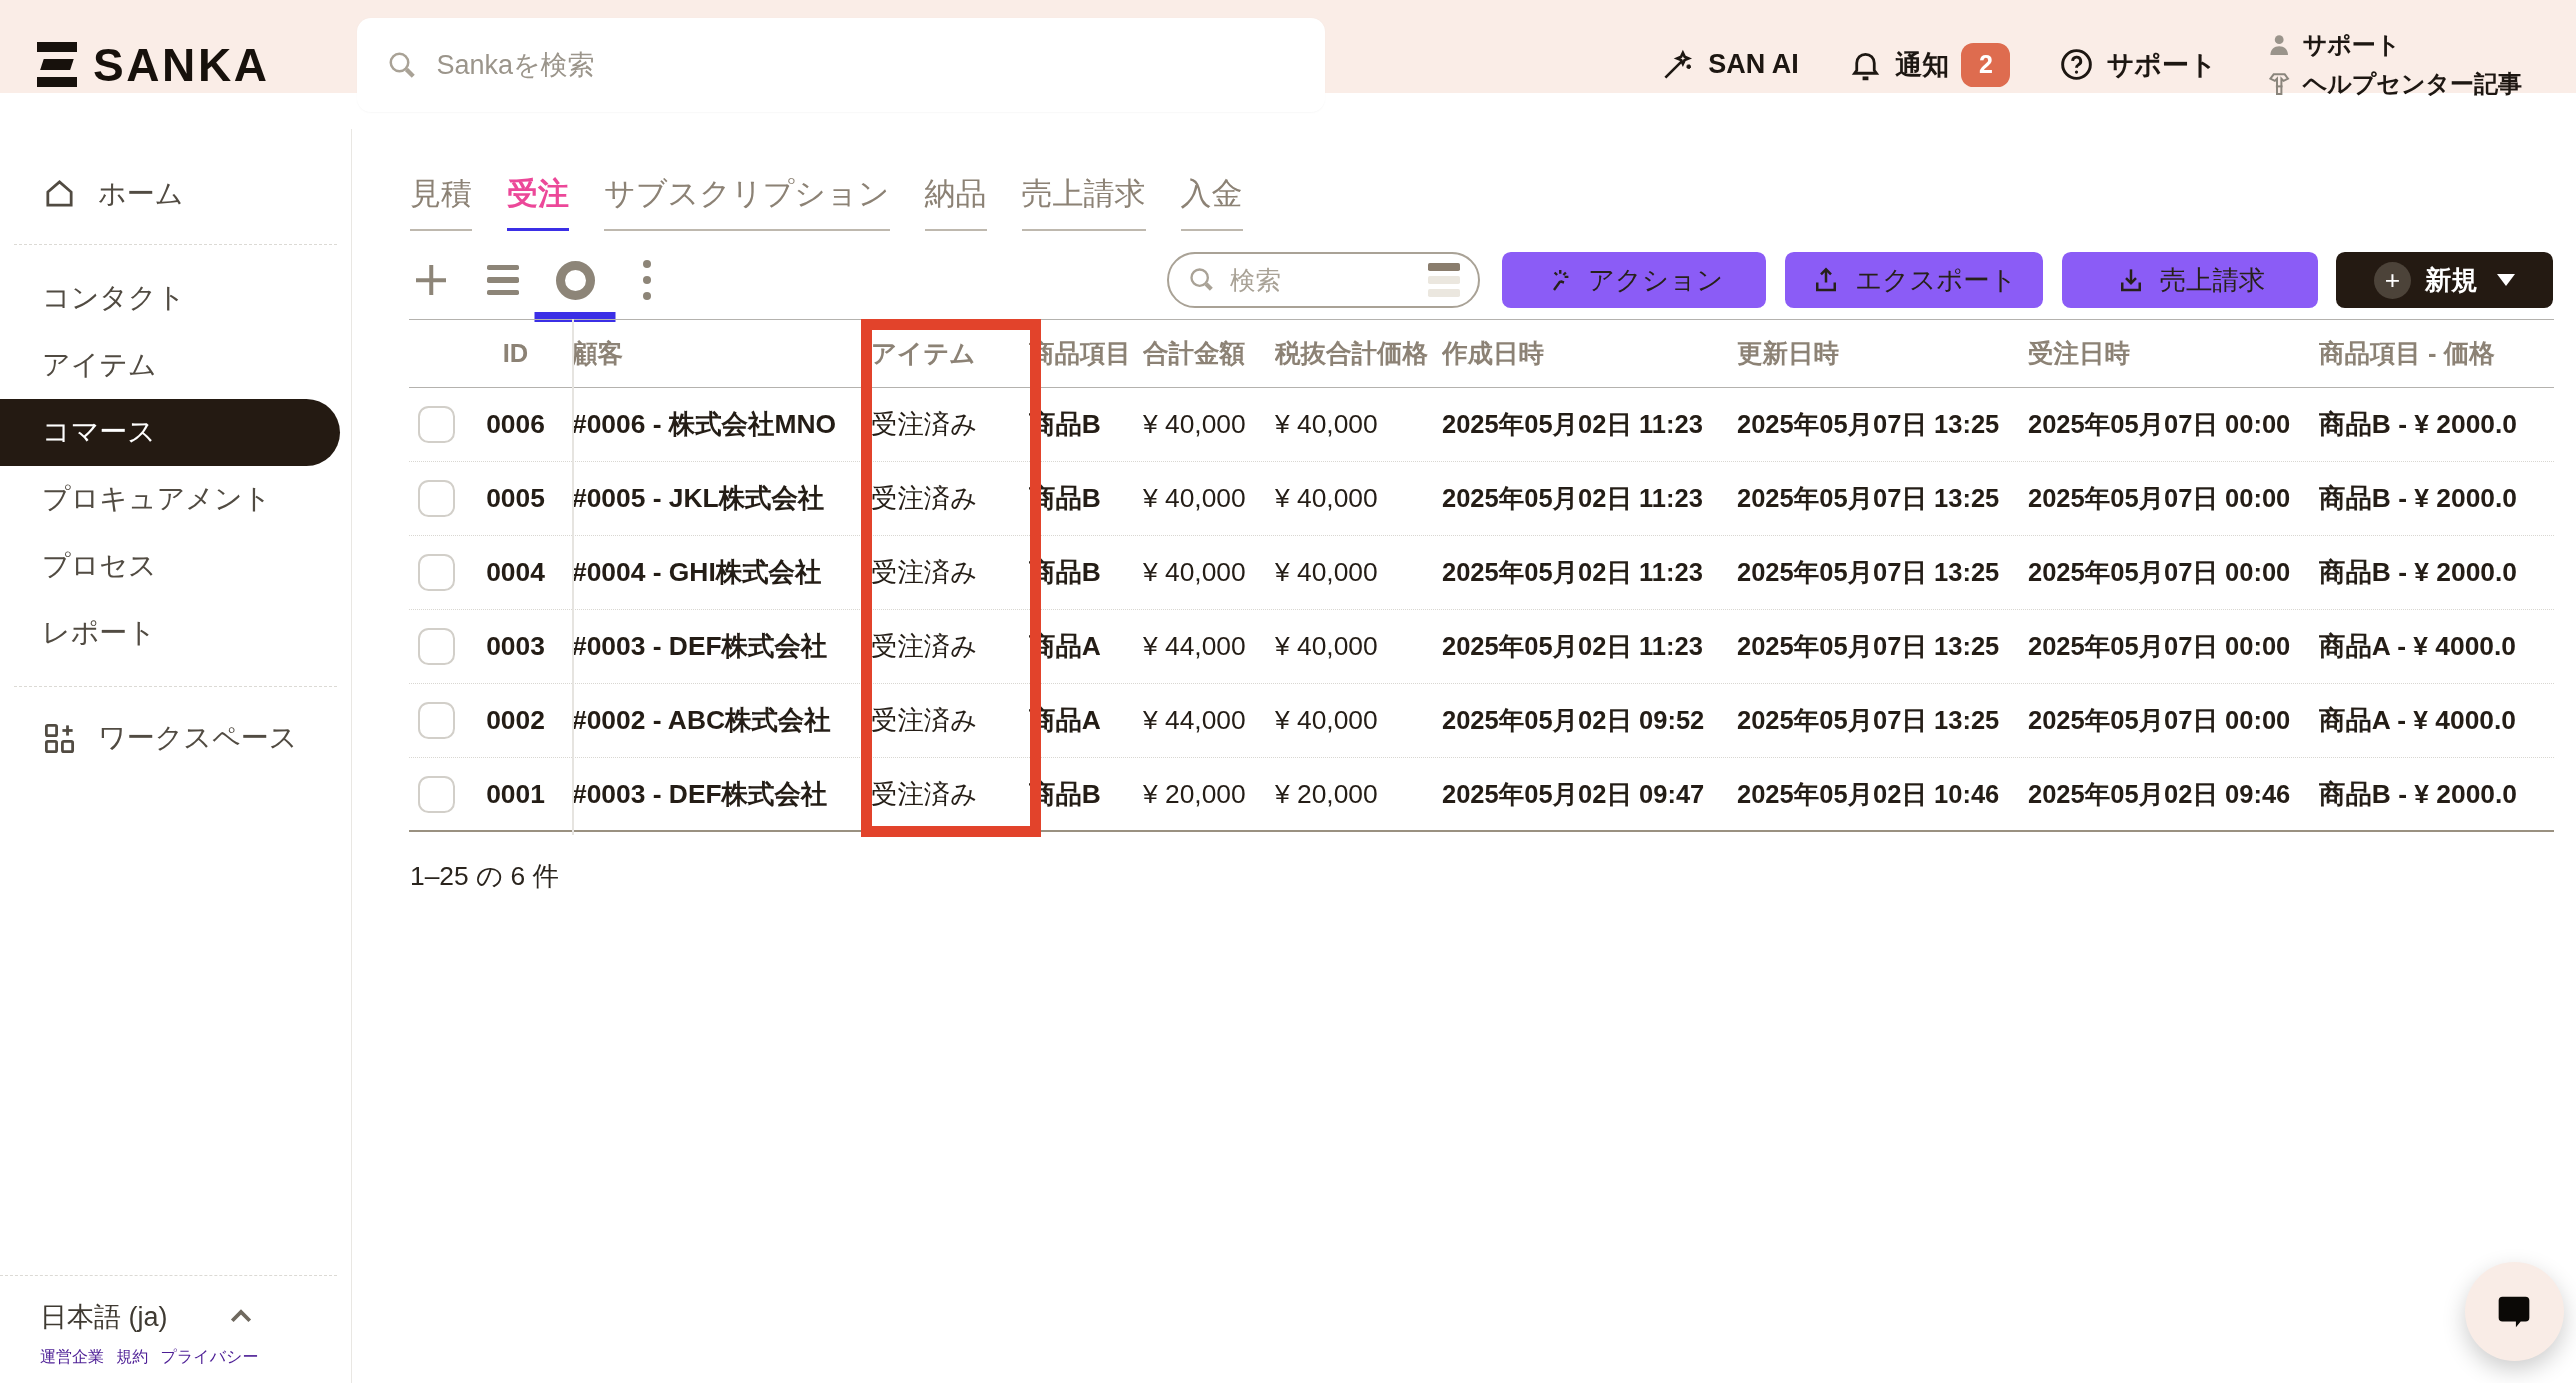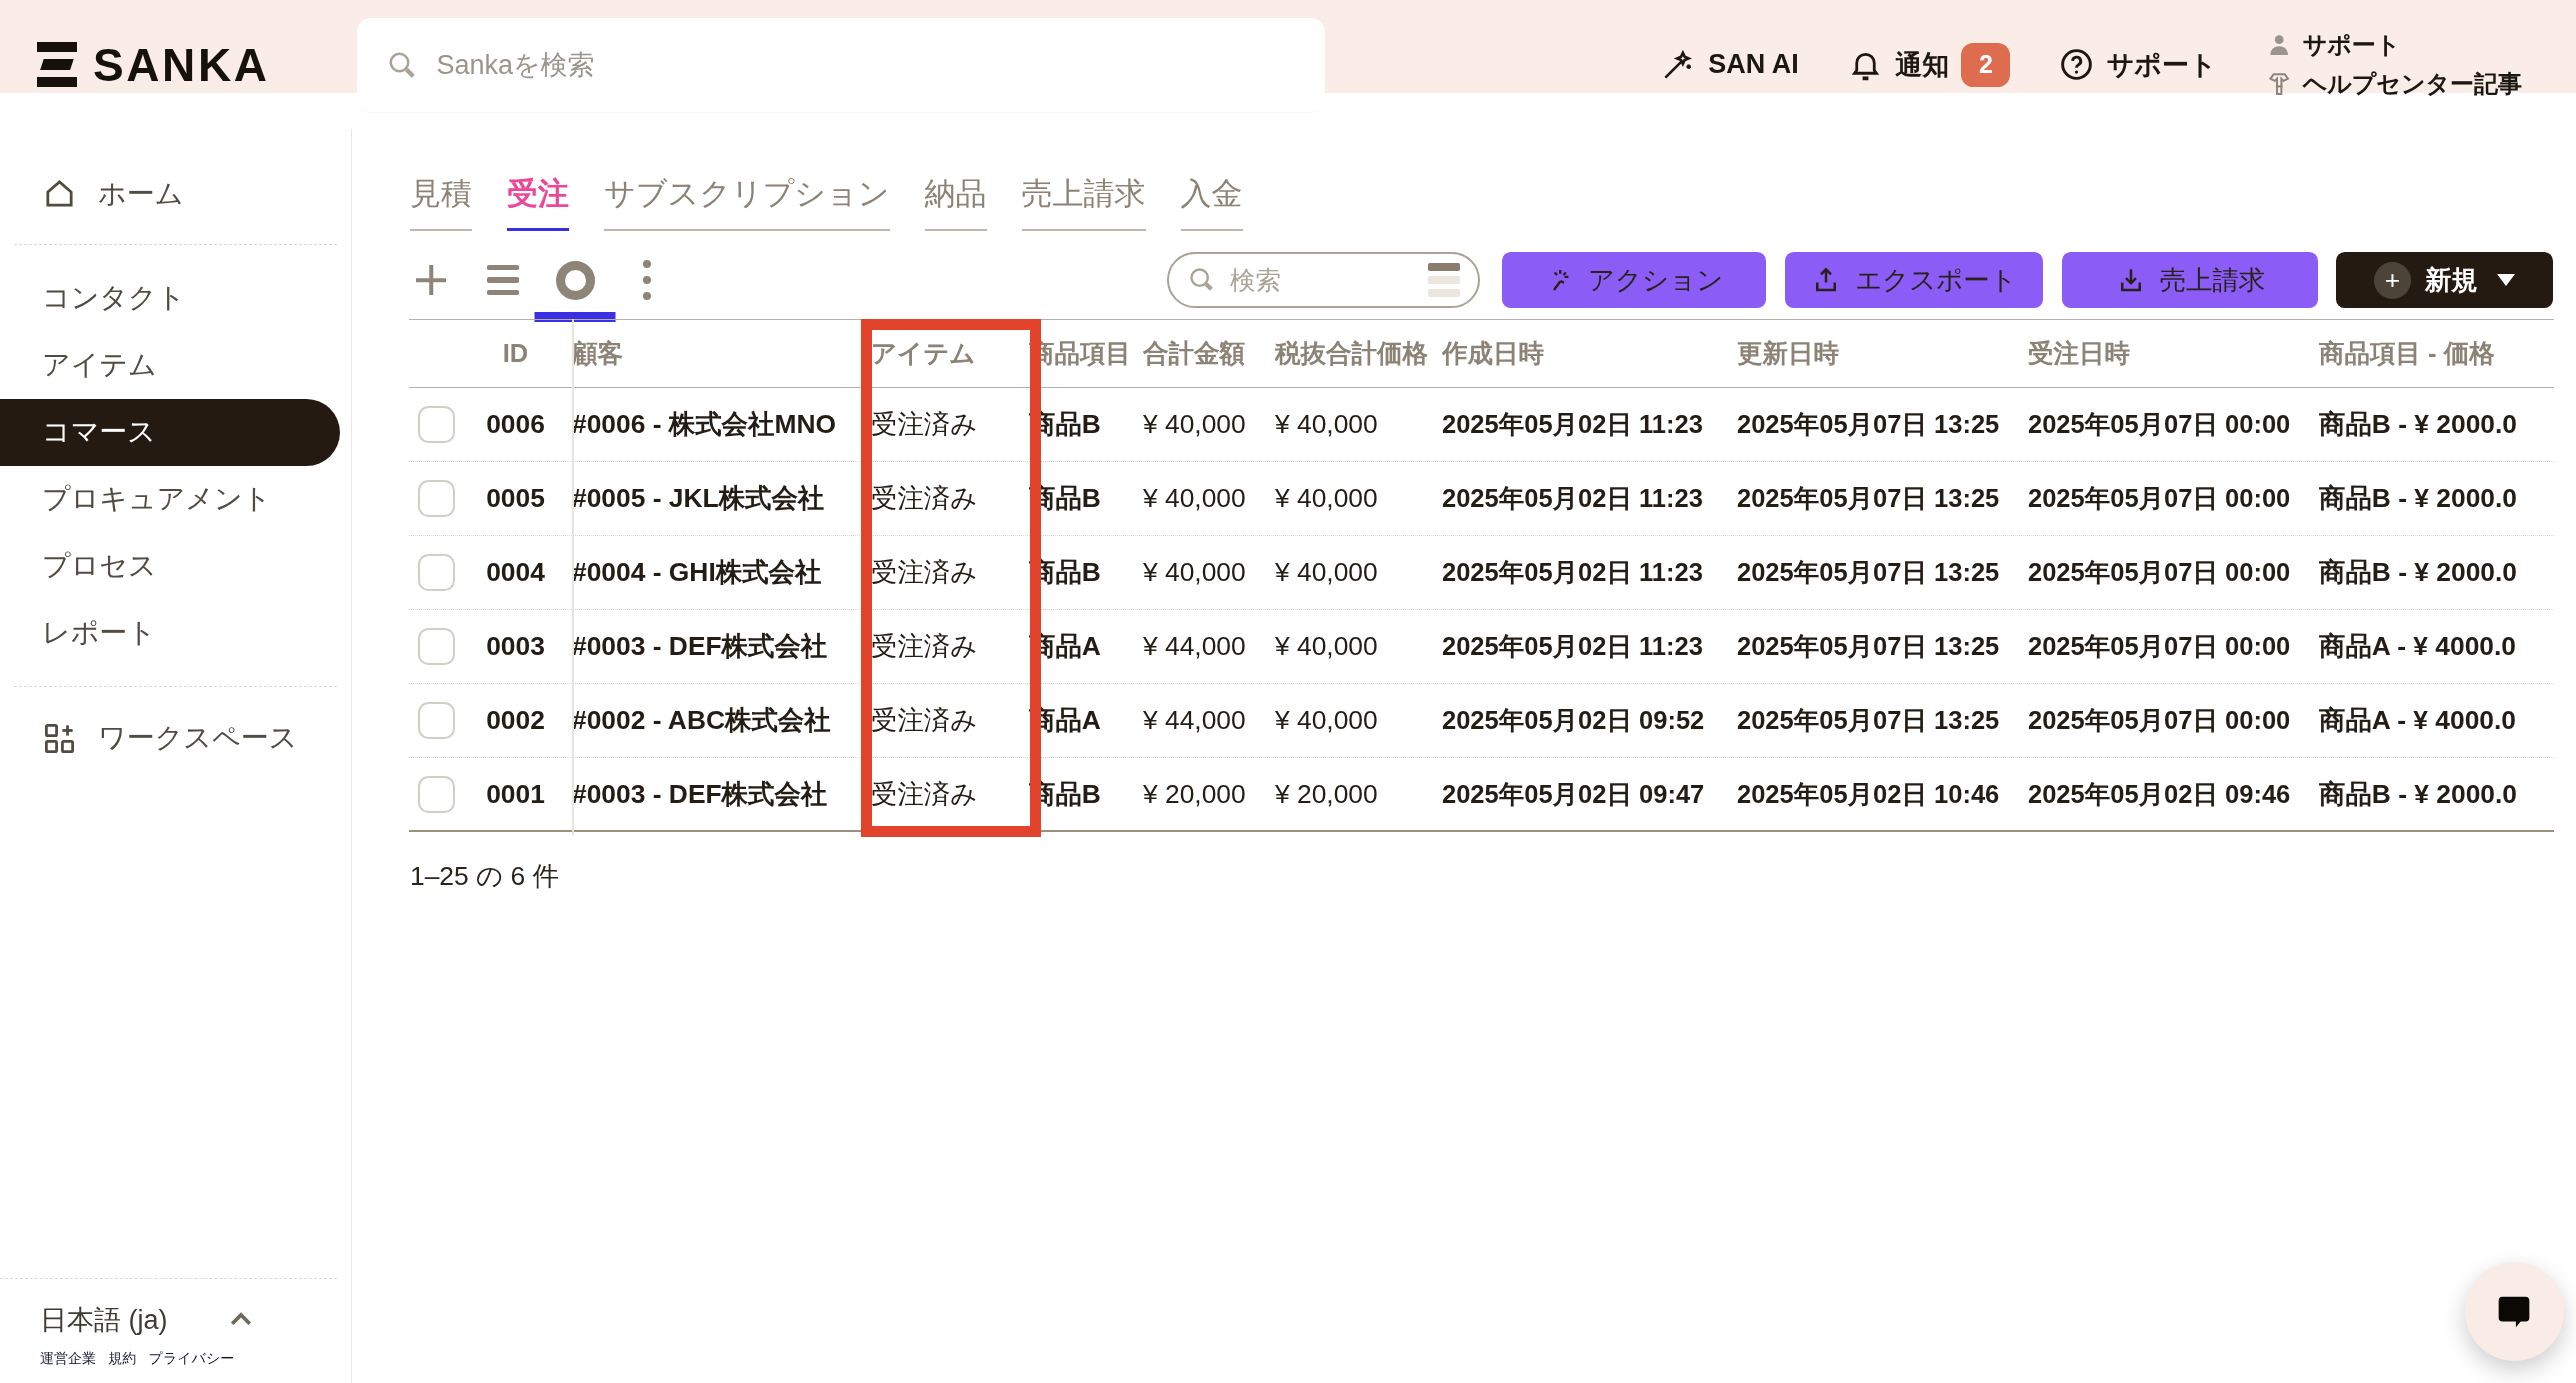--- a/index.html
+++ b/index.html
@@ -31,21 +31,21 @@
     border-right:1.8px solid #e9e7e3; padding-top:33px; }
   .side-item { height:63px; display:flex; align-items:center; gap:21px; padding-left:42px;
     font-size:28px; color:#514b42; cursor:pointer; }
   .side-divider { border-top:1.8px dashed #dcdad5; margin:19.4px 14px; }
   .nav-item { height:67px; display:flex; align-items:center; padding-left:42px;
     font-size:28px; color:#514b42; cursor:pointer; }
   .nav-item.active { background:#241A12; color:#fff; width:340px; border-radius:0 39px 39px 0; font-weight:500; }
   .side-bottom { position:absolute; left:0; right:0; bottom:0; padding:0 0 16px 40px; }
   .side-bottom .bdiv { border-top:1.8px dashed #dcdad5; margin:0 14px 23px 0; margin-left:-40px; padding-left:0; }
   .lang-row { display:flex; align-items:center; gap:58px; font-size:27px; color:#3f3a32; cursor:pointer; }
-  .legal-row { margin-top:12.3px; display:flex; gap:12.3px; font-size:14px; color:#0f172a; }
+  .legal-row { margin-top:12.3px; display:flex; gap:12.3px; font-size:16px; color:#4c1d95; }
   .legal-row span { cursor:pointer; }
 
   
   .main { position:absolute; left:352px; top:129px; right:0; bottom:0; background:#fff;margin-top:32px; }
   .tabs { position:absolute; left:58px; top:12.3px; display:flex; gap:35px; }
   .tab { font-size:31px; color:#8C8275; padding-bottom:12.3px; border-bottom:2.6px solid #beb8ae; cursor:pointer; }
   .tab.active { color:#ec4899; font-weight:700; border-bottom:3.5px solid #3B2FE6; }
 
   .toolbar { position:absolute; left:58px; right:23px; top:88px; height:62px; display:flex; align-items:center; }
   .vicons { display:flex; align-items:center; gap:30px; }

